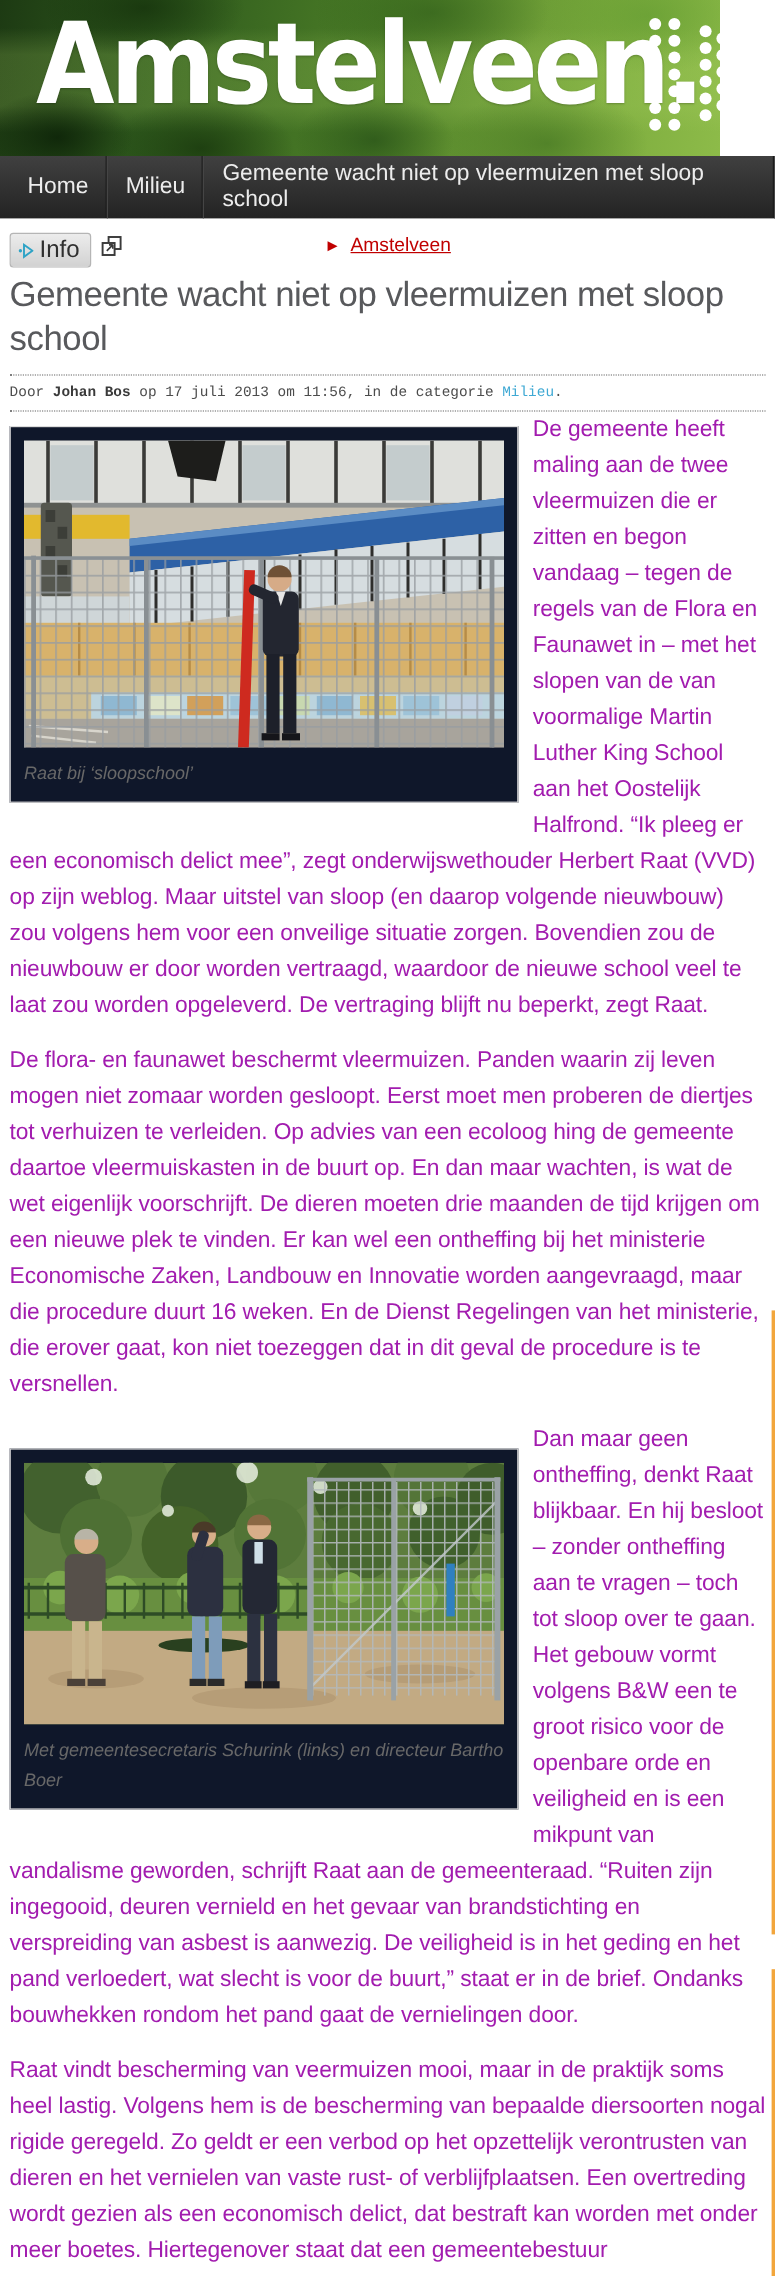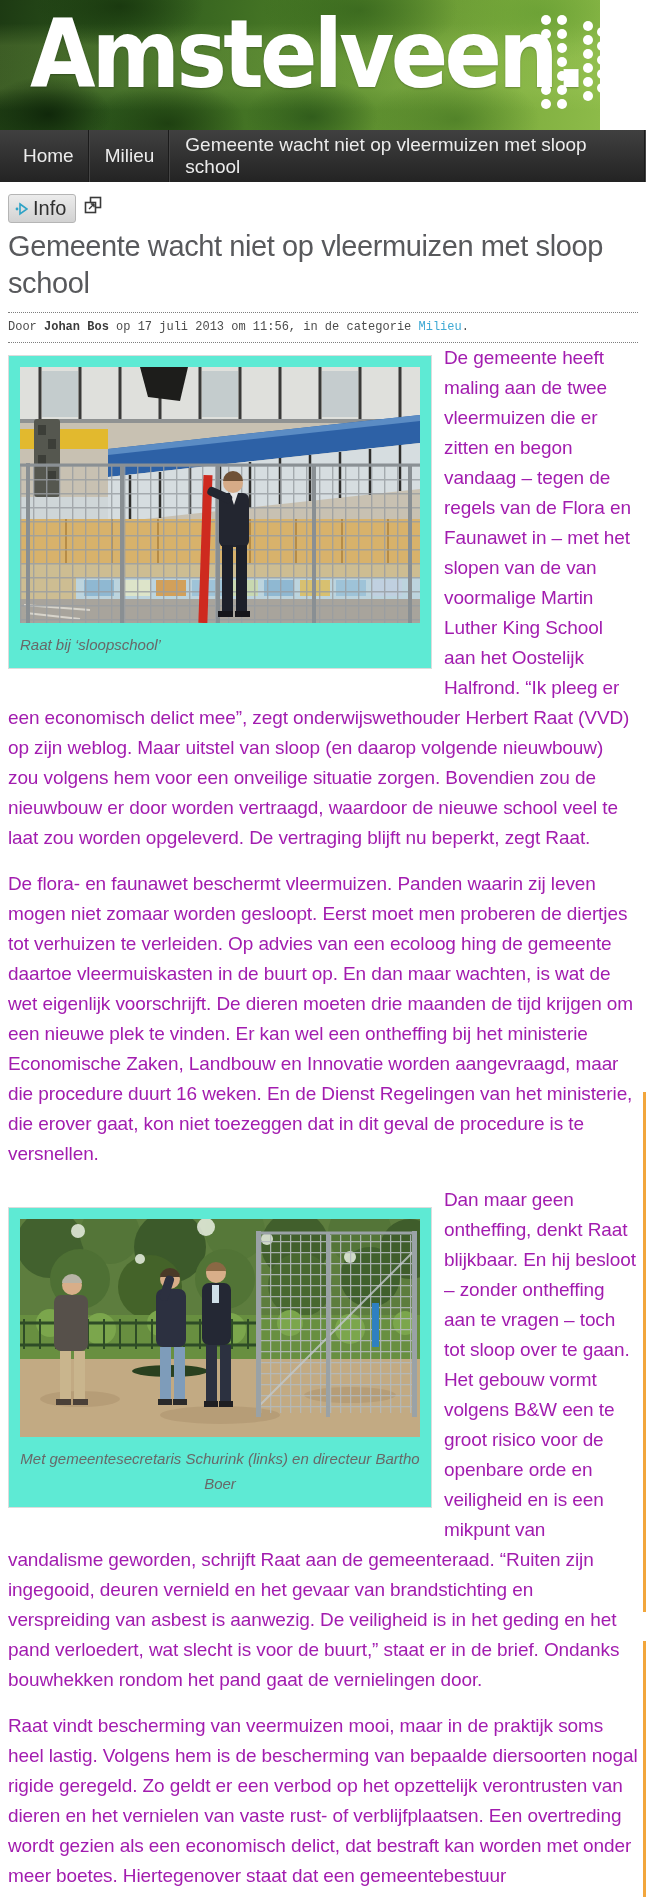--- a/index.html
+++ b/index.html
@@ -46,25 +46,25 @@
   .red-link{color:#c00000;text-decoration:underline;}
   
   .article{padding:0 8px;}
   .page-title{font-size:29px;line-height:37px;font-weight:400;color:#58595c;
     letter-spacing:-.4px;margin:8px 0 10px 0;}
   .dotted-rule{border-top:1px dotted #7e7e7e;height:0;}
   .byline{font-size:12px;color:#4c4c4c;padding:7px 0 8px 0;font-family:Liberation Mono, monospace;}
   .byline .author{font-weight:bold;color:#3a3a3a;}
   .byline .cat-link{color:#3fa9d4;text-decoration:none;cursor:pointer;}
   .photo-box{float:left;width:400px;margin:12px 12px 10px 0;padding:11px;
-    border:1px solid #dcdcdc;background:#5eead4;}
+    border:1px solid #dcdcdc;background:#0f172a;}
   .photo-box.second{margin-top:22px;}
   .photo-box svg{display:block;}
   .caption{font-size:15px;font-style:italic;color:#686868;line-height:25px;margin-top:9px;}
-  .cap-line{display:block;text-align:center;}
+  .cap-line{display:block;}
   .body-text{font-size:19px;line-height:30px;color:#a21caf;margin:0 0 16px 0;letter-spacing:-.1px;}
   
   .edge-line{position:absolute;right:0;width:3px;background:#f2a63c;}
   .edge-seg1{top:1092px;height:520px;}
   .edge-seg2{top:1641px;height:256px;}
 </style>
 </head>
 <body>
 
 <div class="banner">
@@ -112,20 +112,23 @@
       <circle cx="2" cy="7" r="1.4" fill="#2ea3c6"></circle>
       <path d="M5 2 L12 7 L5 12 Z" fill="none" stroke="#2ea3c6" stroke-width="1.6"></path>
     </svg>
     <span>Info</span>
   </span>
   <svg class="ext-icon" width="19" height="19" viewBox="0 0 19 19">
     <rect x="6.5" y="1.5" width="10" height="10" fill="#ffffff" stroke="#3a3a3a" stroke-width="1.6"></rect>
     <rect x="1.5" y="6.5" width="10" height="10" fill="#ffffff" stroke="#3a3a3a" stroke-width="1.6"></rect>
     <path d="M5 13 L10 8 M10 8 h-3.2 M10 8 v3.2" stroke="#3a3a3a" stroke-width="1.4" fill="none"></path>
   </svg>
+  <div class="cat-center">
+    <span class="red-arrow">►</span><span class="red-link">Amstelveen</span>
+  </div>
 </div>
 
 <div class="article">
   <h1 class="page-title">Gemeente wacht niet op vleermuizen met sloop school</h1>
   <div class="dotted-rule"></div>
   <div class="byline">
     <span>Door </span><span class="author">Johan Bos</span><span> op 17 juli 2013 om 11:56, in de categorie </span><a class="cat-link">Milieu</a><span>.</span>
   </div>
   <div class="dotted-rule"></div>
 

